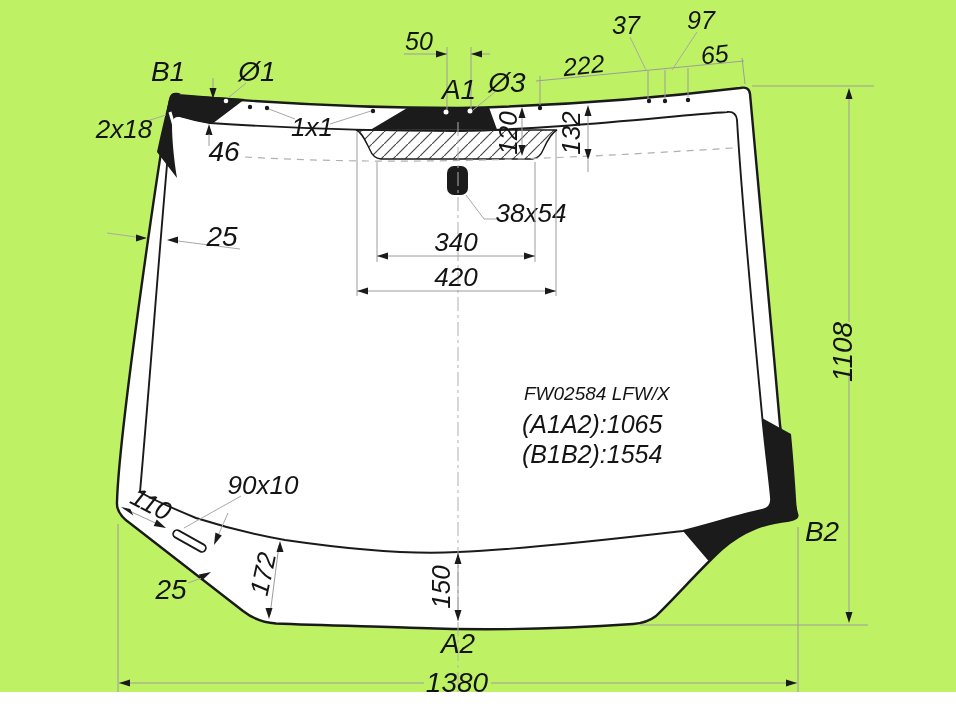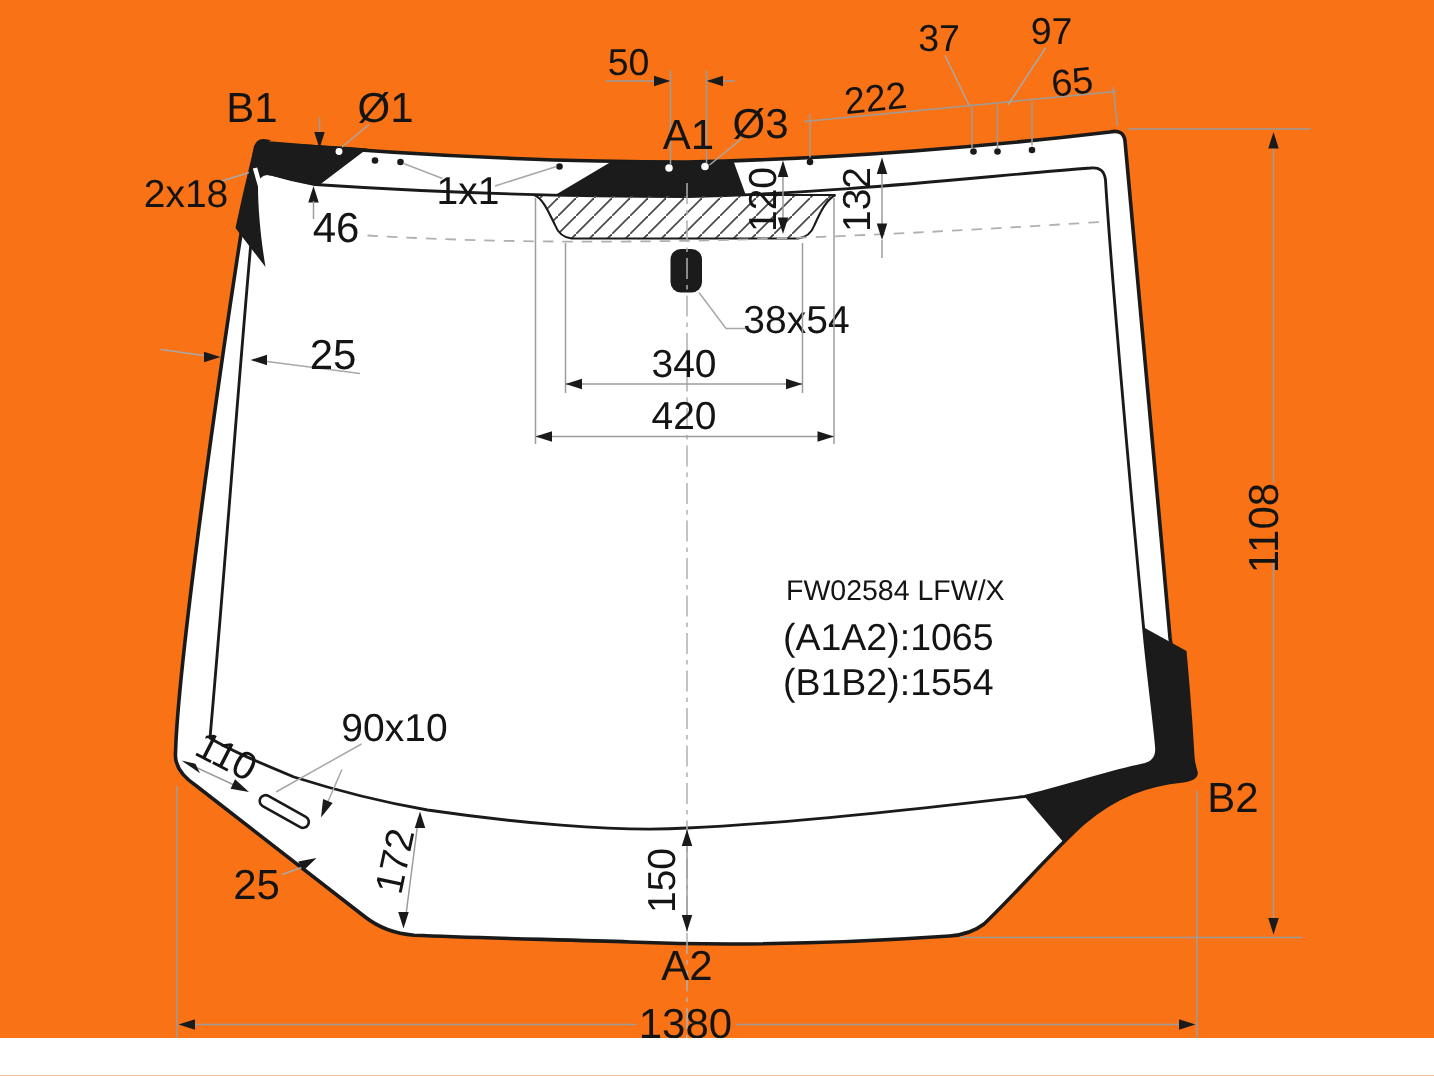--- a/index.html
+++ b/index.html
@@ -1,17 +1,17 @@
 <!DOCTYPE html>
 <html><head>
 <meta charset="utf-8">
 <style>
   html,body{margin:0;padding:0;background:#ffffff;}
-  .stage{width:956px;height:692px;position:relative;background:#f97316;overflow:hidden;
-         font-family:"Liberation Sans","DejaVu Sans",sans-serif;}
+  .stage{width:956px;height:692px;position:relative;background:#bef264;overflow:hidden;
+         font-family:"Liberation Sans","DejaVu Sans",sans-serif;font-style:italic;}
   svg{display:block;}
   svg text{fill:#141414;font-family:"Liberation Sans","DejaVu Sans",sans-serif;}
   .dim{font-size:28px;}
   .dim-sm{font-size:25px;}
   .dim-md{font-size:26px;}
   .pt{font-size:28px;}
   .code{font-size:19px;}
   .meas{font-size:25px;}
   .wm{font-size:76px;font-weight:bold;fill:#b6b6b6;letter-spacing:2px;}
   .thin{stroke:#9c9c9c;stroke-width:1;fill:none;}

